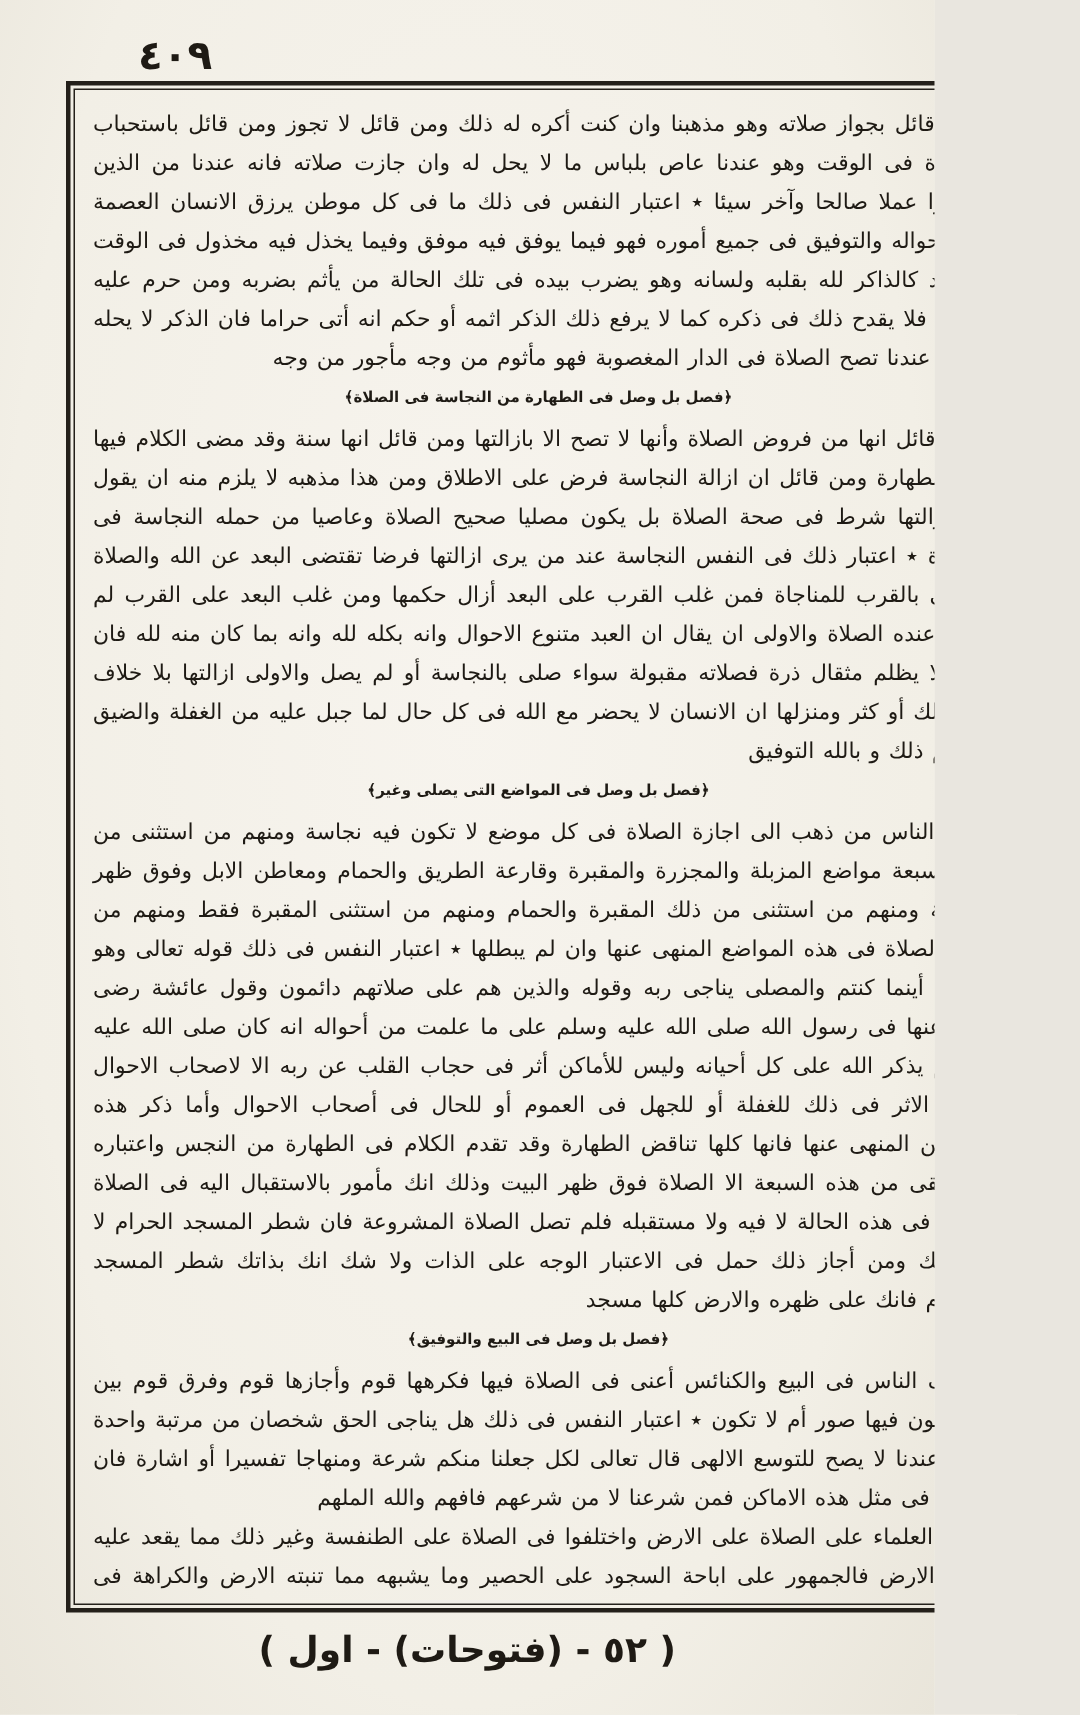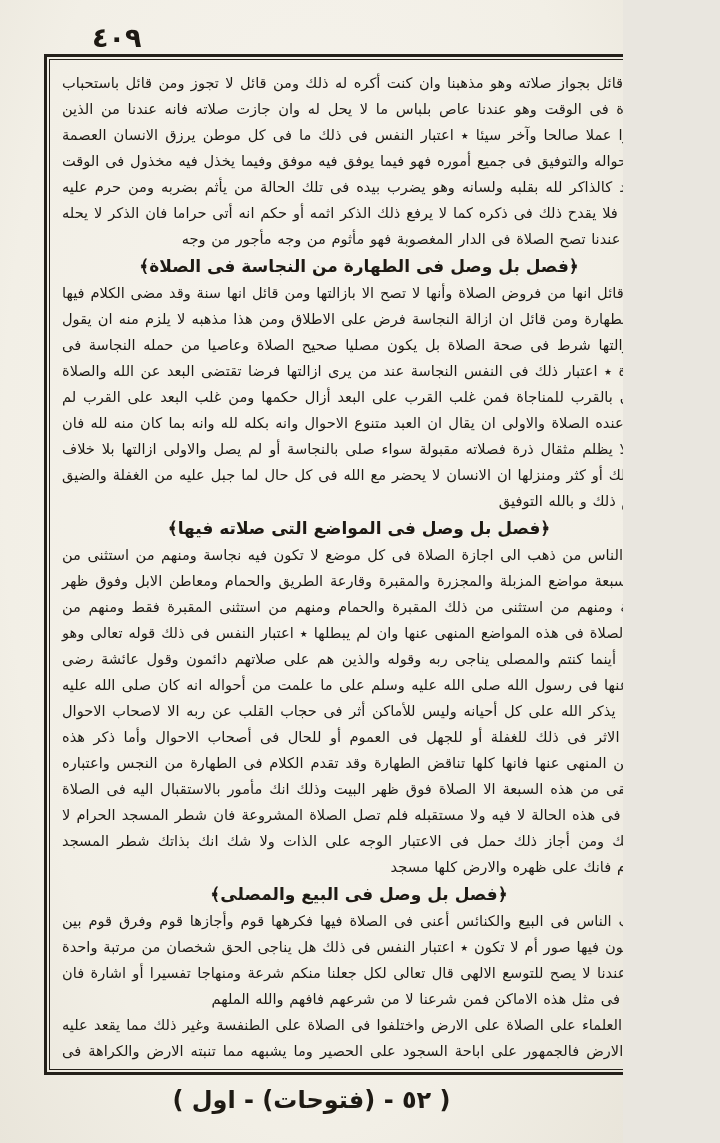--- a/index.html
+++ b/index.html
@@ -43,21 +43,21 @@
   .body-text {
     margin: 0;
     font-size: 14.6px;
     line-height: 26px;
     text-align: justify;
     word-spacing: 1px;
   }
   .section-heading {
     margin: 0;
     padding: 1px 0;
-    font-size: 17px;
+    font-size: 10px;
     line-height: 26px;
     font-weight: bold;
     text-align: center;
   }
   .footer {
     position: absolute;
     left: 0; right: 0;
     top: 1086px;
     text-align: center;
     font-size: 24px;
@@ -75,25 +75,25 @@
 
   <div class="frame">
     <div class="frame-inner">
 
       <p class="body-text">فمن قائل بجواز صلاته وهو مذهبنا وان كنت أكره له ذلك ومن قائل لا تجوز ومن قائل باستحباب الاعادة فى الوقت وهو عندنا عاص بلباس ما لا يحل له وان جازت صلاته فانه عندنا من الذين خلطوا عملا صالحا وآخر سيئا ٭ اعتبار النفس فى ذلك ما فى كل موطن يرزق الانسان العصمة فى أحواله والتوفيق فى جميع أموره فهو فيما يوفق فيه موفق وفيما يخذل فيه مخذول فى الوقت الواحد كالذاكر لله بقلبه ولسانه وهو يضرب بيده فى تلك الحالة من يأثم بضربه ومن حرم عليه ضربه فلا يقدح ذلك فى ذكره كما لا يرفع ذلك الذكر اثمه أو حكم انه أتى حراما فان الذكر لا يحله ولهذا عندنا تصح الصلاة فى الدار المغصوبة فهو مأثوم من وجه مأجور من وجه</p>
 
       <h2 class="section-heading">﴿فصل بل وصل فى الطهارة من النجاسة فى الصلاة﴾</h2>
 
       <p class="body-text">فمن قائل انها من فروض الصلاة وأنها لا تصح الا بازالتها ومن قائل انها سنة وقد مضى الكلام فيها فى الطهارة ومن قائل ان ازالة النجاسة فرض على الاطلاق ومن هذا مذهبه لا يلزم منه ان يقول ان ازالتها شرط فى صحة الصلاة بل يكون مصليا صحيح الصلاة وعاصيا من حمله النجاسة فى الصلاة ٭ اعتبار ذلك فى النفس النجاسة عند من يرى ازالتها فرضا تقتضى البعد عن الله والصلاة تقضى بالقرب للمناجاة فمن غلب القرب على البعد أزال حكمها ومن غلب البعد على القرب لم تصح عنده الصلاة والاولى ان يقال ان العبد متنوع الاحوال وانه بكله لله وانه بما كان منه لله فان الله لا يظلم مثقال ذرة فصلاته مقبولة سواء صلى بالنجاسة أو لم يصل والاولى ازالتها بلا خلاف قل ذلك أو كثر ومنزلها ان الانسان لا يحضر مع الله فى كل حال لما جبل عليه من الغفلة والضيق فاعلم ذلك و بالله التوفيق</p>
 
-      <h2 class="section-heading">﴿فصل بل وصل فى المواضع التى صلاته فيها﴾</h2>
+      <h2 class="section-heading">﴿فصل بل وصل فى المواضع التى يصلى وغير﴾</h2>
 
       <p class="body-text">فمن الناس من ذهب الى اجازة الصلاة فى كل موضع لا تكون فيه نجاسة ومنهم من استثنى من ذلك سبعة مواضع المزبلة والمجزرة والمقبرة وقارعة الطريق والحمام ومعاطن الابل وفوق ظهر الكعبة ومنهم من استثنى من ذلك المقبرة والحمام ومنهم من استثنى المقبرة فقط ومنهم من كره الصلاة فى هذه المواضع المنهى عنها وان لم يبطلها ٭ اعتبار النفس فى ذلك قوله تعالى وهو معكم أينما كنتم والمصلى يناجى ربه وقوله والذين هم على صلاتهم دائمون وقول عائشة رضى الله عنها فى رسول الله صلى الله عليه وسلم على ما علمت من أحواله انه كان صلى الله عليه وسلم يذكر الله على كل أحيانه وليس للأماكن أثر فى حجاب القلب عن ربه الا لاصحاب الاحوال وانما الاثر فى ذلك للغفلة أو للجهل فى العموم أو للحال فى أصحاب الاحوال وأما ذكر هذه الاماكن المنهى عنها فانها كلها تناقض الطهارة وقد تقدم الكلام فى الطهارة من النجس واعتباره وما بقى من هذه السبعة الا الصلاة فوق ظهر البيت وذلك انك مأمور بالاستقبال اليه فى الصلاة وأنت فى هذه الحالة لا فيه ولا مستقبله فلم تصل الصلاة المشروعة فان شطر المسجد الحرام لا يواجهك ومن أجاز ذلك حمل فى الاعتبار الوجه على الذات ولا شك انك بذاتك شطر المسجد الحرام فانك على ظهره والارض كلها مسجد</p>
 
-      <h2 class="section-heading">﴿فصل بل وصل فى البيع والمصلى﴾</h2>
+      <h2 class="section-heading">﴿فصل بل وصل فى البيع والتوفيق﴾</h2>
 
       <p class="body-text">اختلف الناس فى البيع والكنائس أعنى فى الصلاة فيها فكرهها قوم وأجازها قوم وفرق قوم بين ان تكون فيها صور أم لا تكون ٭ اعتبار النفس فى ذلك هل يناجى الحق شخصان من مرتبة واحدة ذلك عندنا لا يصح للتوسع الالهى قال تعالى لكل جعلنا منكم شرعة ومنهاجا تفسيرا أو اشارة فان صلينا فى مثل هذه الاماكن فمن شرعنا لا من شرعهم فافهم والله الملهم</p>
 
 
       <p class="body-text">اتفق العلماء على الصلاة على الارض واختلفوا فى الصلاة على الطنفسة وغير ذلك مما يقعد عليه على الارض فالجمهور على اباحة السجود على الحصير وما يشبهه مما تنبته الارض والكراهة فى السجود على غير ذلك ٭ الاعتبار فى النفس فى ذلك لما قال الحق تعالى قسمت الصلاة بينى وبين عبدى بنصفين فأثبتك فى الصلاة وما نفاك وله الوصف الاعلى الانزه ولك الوصف الانزل الادنى فكل نزول منك الى أرض عبوديتك أو لوازمها فانه قادح فيما أمرت بتعميمه فانه سماك</p>
 
     </div>
   </div>
 
   <div class="footer">( ٥٢ - (فتوحات) - اول )</div>

